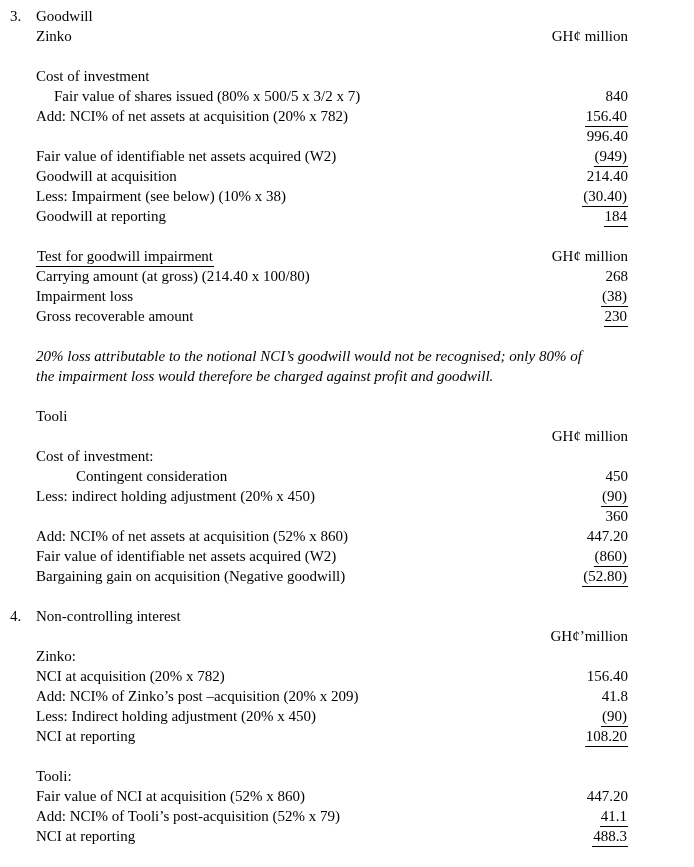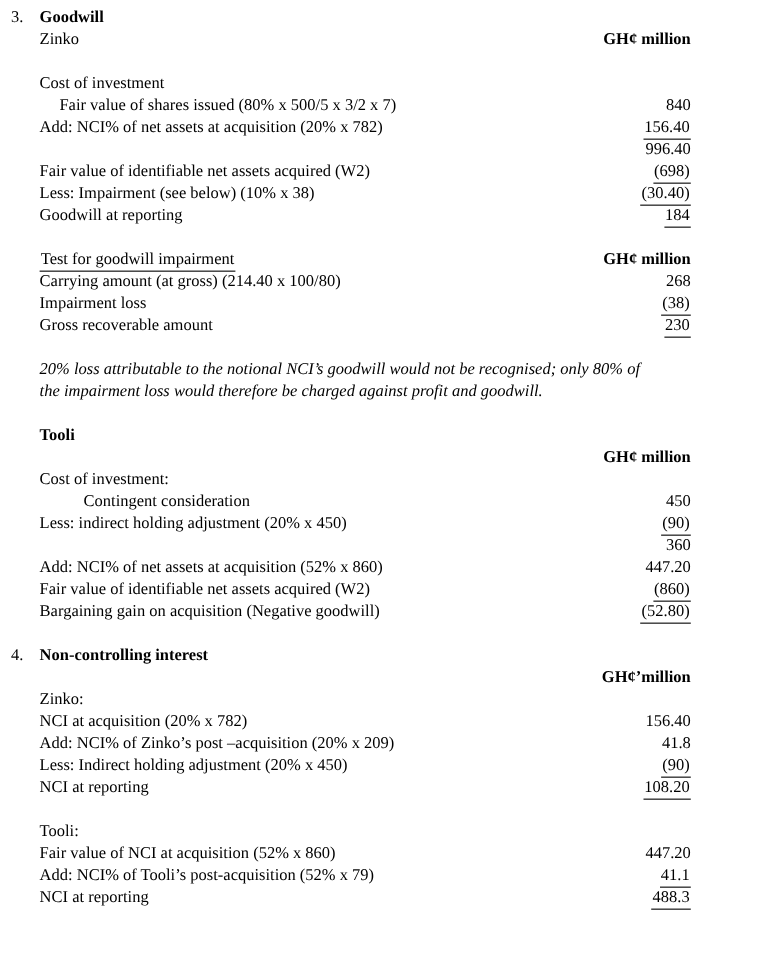--- a/index.html
+++ b/index.html
@@ -13,21 +13,21 @@
   }
   .page { padding: 6px 66px 0 10px; }
   .row { display: flex; height: 20px; line-height: 20px; align-items: baseline; }
   .cell { white-space: nowrap; }
   .num { width: 26px; flex: none; }
   .label { flex: 1 1 auto; overflow: visible; }
   .ind1 { padding-left: 18px; }
   .ind2 { padding-left: 40px; }
   .value { flex: 0 0 auto; text-align: right; }
   .t { display: inline-block; }
-  .s-bold { font-weight: bold; }
+  .s-bold { font-weight: normal; }
   .s-italic { font-style: italic; }
   .s-underline { border-bottom: 1.4px solid #000; padding: 0 1px 0px 1px; }
 </style>
 </head>
 <body>
 
 <div class="page">
   <div>
       <div class="row">
         <span class="cell num"><span class="t">3.</span></span>
@@ -56,21 +56,26 @@
         <span class="cell value"><span class="t s-underline">156.40</span></span>
       </div>
       <div class="row">
         <span class="cell num"></span>
         <span class="cell label ind0"></span>
         <span class="cell value"><span class="t ">996.40</span></span>
       </div>
       <div class="row">
         <span class="cell num"></span>
         <span class="cell label ind0"><span class="t ">Fair value of identifiable net assets acquired (W2)</span></span>
-        <span class="cell value"><span class="t s-underline">(698)</span></span>
+        <span class="cell value"><span class="t s-underline">(949)</span></span>
+      </div>
+      <div class="row">
+        <span class="cell num"></span>
+        <span class="cell label ind0"><span class="t ">Goodwill at acquisition</span></span>
+        <span class="cell value"><span class="t ">214.40</span></span>
       </div>
       <div class="row">
         <span class="cell num"></span>
         <span class="cell label ind0"><span class="t ">Less: Impairment (see below) (10% x 38)</span></span>
         <span class="cell value"><span class="t s-underline">(30.40)</span></span>
       </div>
       <div class="row">
         <span class="cell num"></span>
         <span class="cell label ind0"><span class="t ">Goodwill at reporting</span></span>
         <span class="cell value"><span class="t s-underline">184</span></span>

